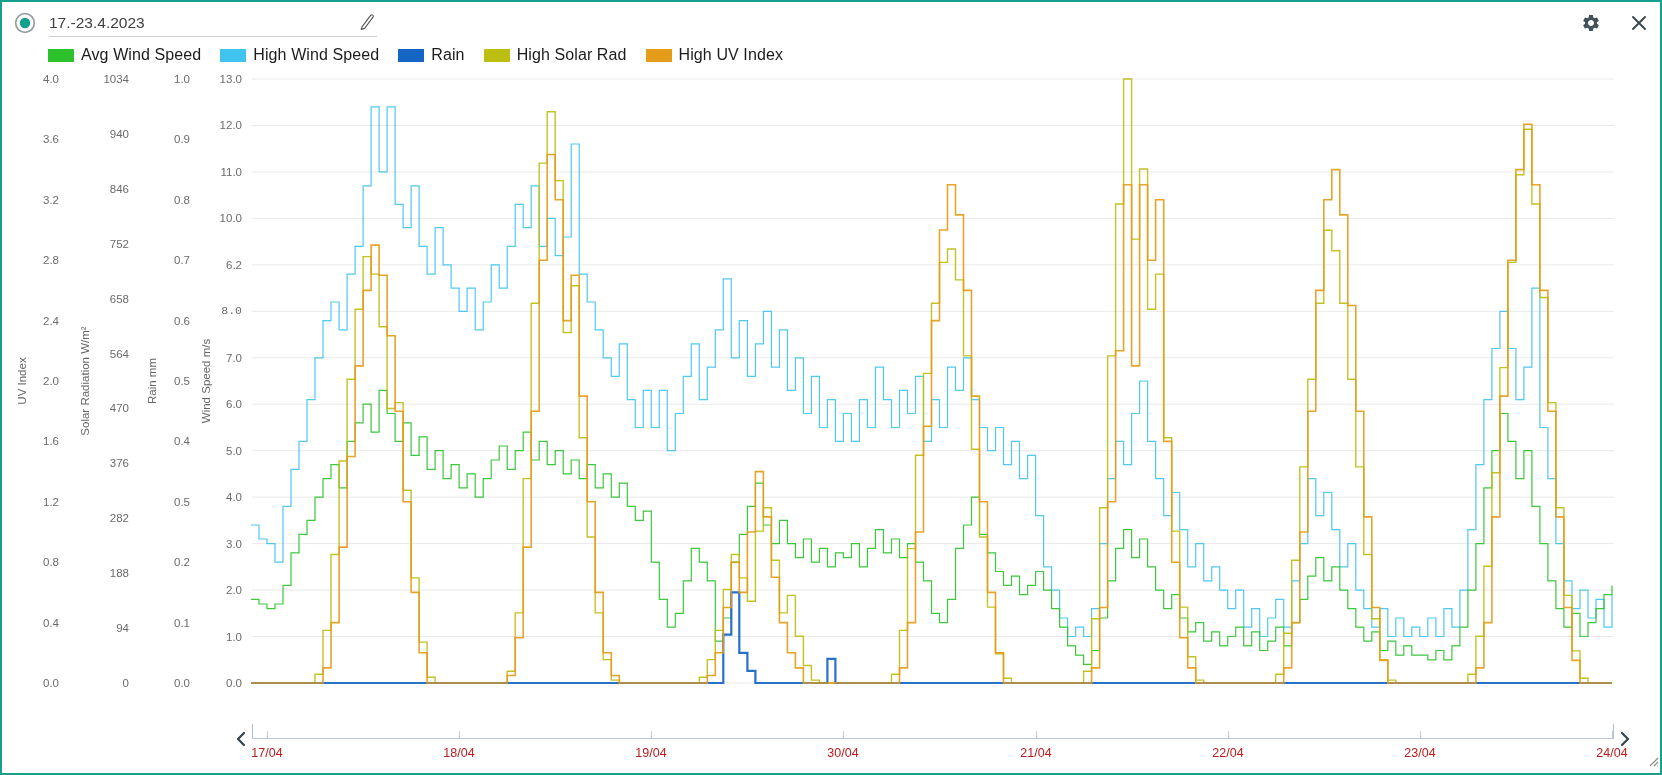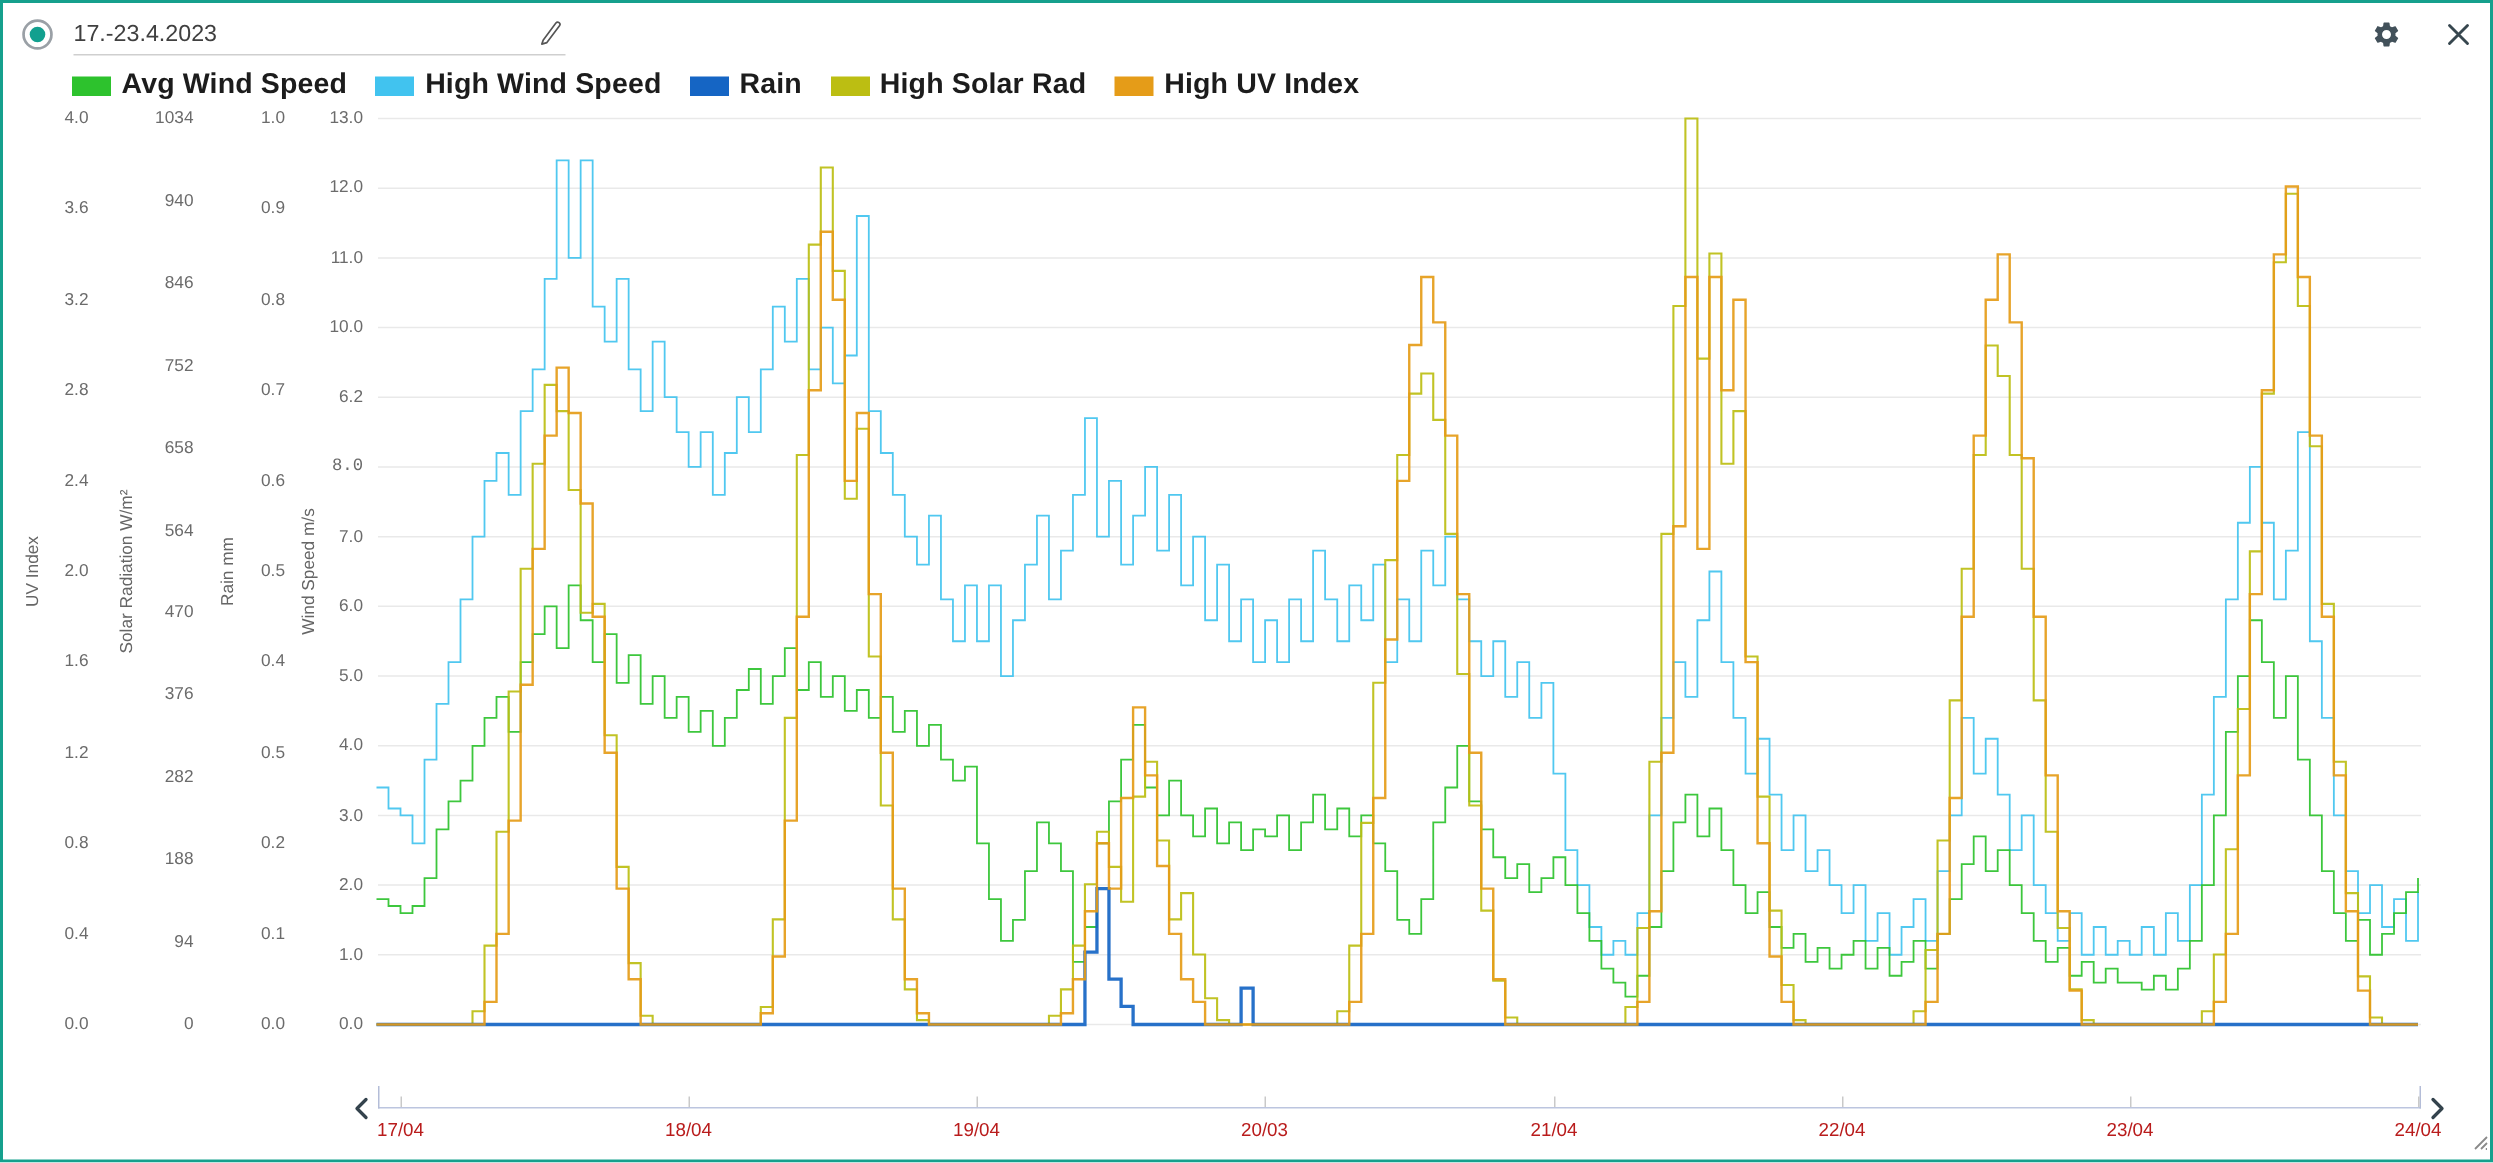--- a/index.html
+++ b/index.html
@@ -13,21 +13,21 @@
        border-bottom:1px solid #cfcfcf;outline:none;font-family:inherit;
        font-size:15.5px;color:#404040;background:transparent;padding:0;}
   .edit-icon{position:absolute;left:356px;top:11px;width:18px;height:18px;cursor:pointer;}
   .gear-icon{position:absolute;left:1579px;top:11px;width:20px;height:20px;cursor:pointer;color:#42515a;}
   .close-icon{position:absolute;left:1629px;top:13px;width:16px;height:16px;cursor:pointer;color:#37474f;}
 
   
   .legend{position:absolute;left:46px;top:44px;display:flex;align-items:center;gap:19px;}
   .legend-item{display:flex;align-items:center;gap:7px;cursor:pointer;}
   .legend-swatch{width:26px;height:13px;display:inline-block;}
-  .legend-label{font-size:19px;font-weight:700;color:#1c1c1c;letter-spacing:.1px;}
+  .legend-label{font-size:16px;font-weight:400;color:#1c1c1c;letter-spacing:.1px;}
 
   
   .ytick{position:absolute;width:44px;text-align:right;font-size:11.5px;color:#6b6b6b;line-height:14px;}
   .ytitle{position:absolute;top:372px;width:604px;height:14px;text-align:center;
           font-size:11.5px;color:#666;transform:rotate(-90deg);}
   .yt-uv{left:-281px;}
   .yt-solar{left:-218px;}
   .yt-rain{left:-151px;}
   .yt-wind{left:-97px;}
 
@@ -166,21 +166,21 @@
       <div class="xaxis-line" style="left: 250px;"></div>
       <div class="xaxis-bracket" style="left: 250px;"></div>
       <div class="xaxis-bracket" style="left: 1611px;"></div>
       <div class="xaxis-tick" style="left: 265px;"></div>
       <div class="xlabel" style="left: 265px;">17/04</div>
       <div class="xaxis-tick" style="left: 457px;"></div>
       <div class="xlabel" style="left: 457px;">18/04</div>
       <div class="xaxis-tick" style="left: 649px;"></div>
       <div class="xlabel" style="left: 649px;">19/04</div>
       <div class="xaxis-tick" style="left: 841px;"></div>
-      <div class="xlabel" style="left: 841px;">20/03</div>
+      <div class="xlabel" style="left: 841px;">30/04</div>
       <div class="xaxis-tick" style="left: 1034px;"></div>
       <div class="xlabel" style="left: 1034px;">21/04</div>
       <div class="xaxis-tick" style="left: 1226px;"></div>
       <div class="xlabel" style="left: 1226px;">22/04</div>
       <div class="xaxis-tick" style="left: 1418px;"></div>
       <div class="xlabel" style="left: 1418px;">23/04</div>
       <div class="xaxis-tick" style="left: 1610px;"></div>
       <div class="xlabel" style="left: 1610px;">24/04</div>
     </div>
 

